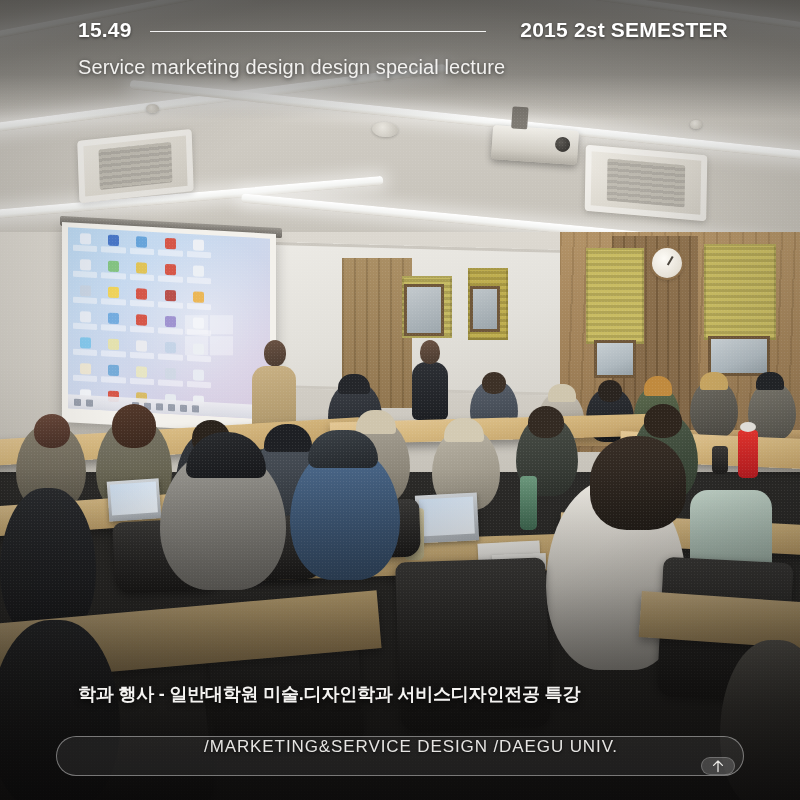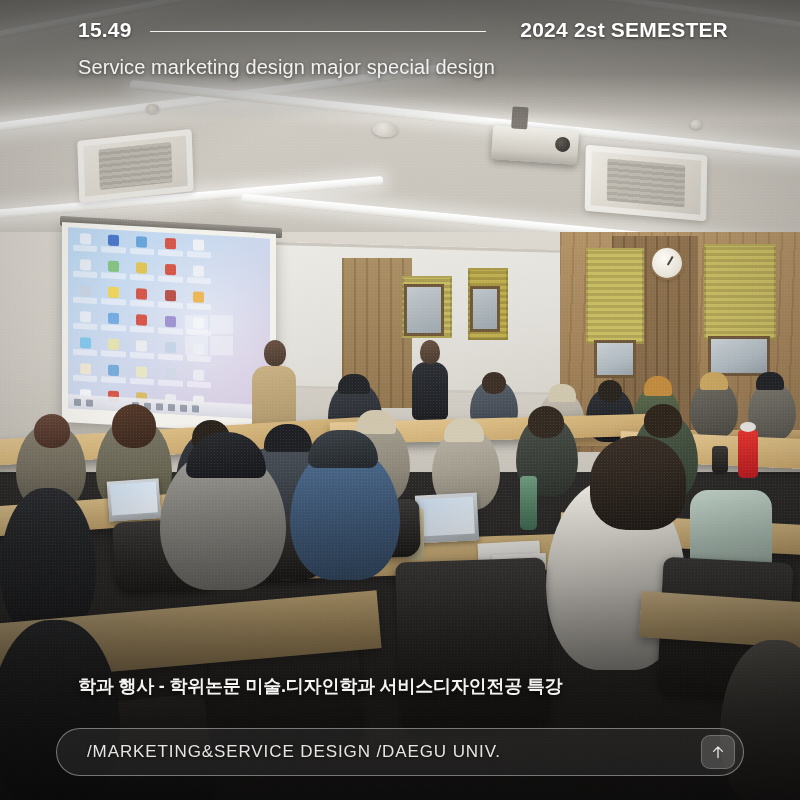--- a/index.html
+++ b/index.html
@@ -281,24 +281,24 @@
     padding-left:22px;
     color:#f4f3f1; font-size:18px; font-weight:700; letter-spacing:-.2px;
     text-shadow:0 2px 6px rgba(0,0,0,.75);
   }
   .title {
     padding-left:20px; margin-top:8px;
     color:#fff; font-size:50px; font-weight:700; letter-spacing:-1.2px; line-height:1.12;
     text-shadow:0 3px 12px rgba(0,0,0,.8), 0 1px 2px rgba(0,0,0,.9);
   }
   .bar {
-    margin-top:30px; height:48px; border-radius:24px;
+    margin-top:30px; height:40px; border-radius:24px;
     border:1px solid rgba(255,255,255,.40);
     background:rgba(255,255,255,.07);
-    display:flex; align-items:center; padding:0 8px 0 30px;
+    display:flex; align-items:center; padding:0 8px 0 30px;flex-direction:column;
   }
   .bar-text {
     color:#e6e5e3; font-size:17px; letter-spacing:.9px; white-space:nowrap;
     text-shadow:0 1px 3px rgba(0,0,0,.6);
   }
   .arrow-btn {
     margin-left:auto; width:34px; height:34px; border-radius:9px;
     background:rgba(255,255,255,.17);
     border:1px solid rgba(255,255,255,.22);
     display:flex; align-items:center; justify-content:center;
@@ -606,27 +606,27 @@
     <div class="vignette"></div>
   </div>
 
   <div class="top-scrim"></div>
   <div class="bottom-scrim"></div>
 
   <div class="header">
     <div class="hrow">
       <div class="date">15.49</div>
       <div class="rule"></div>
-      <div class="semester">2024 2st SEMESTER</div>
+      <div class="semester">2015 2st SEMESTER</div>
     </div>
-    <div class="subtitle">Service marketing design major special design</div>
+    <div class="subtitle">Service marketing design design special lecture</div>
   </div>
 
   <div class="footer">
-    <div class="kicker">학과 행사 - 학위논문 미술.디자인학과 서비스디자인전공 특강</div>
+    <div class="kicker">학과 행사 - 일반대학원 미술.디자인학과 서비스디자인전공 특강</div>
     <div class="bar">
       <div class="bar-text">/MARKETING&amp;SERVICE DESIGN  /DAEGU UNIV.</div>
       <div class="arrow-btn">
         <svg width="16" height="16" viewBox="0 0 16 16">
           <path d="M8 13.5 L8 3 M8 3 L3.6 7.4 M8 3 L12.4 7.4" stroke="#e8e7e4" stroke-width="1.3" fill="none" stroke-linecap="round" stroke-linejoin="round"></path>
         </svg>
       </div>
     </div>
   </div>
 

